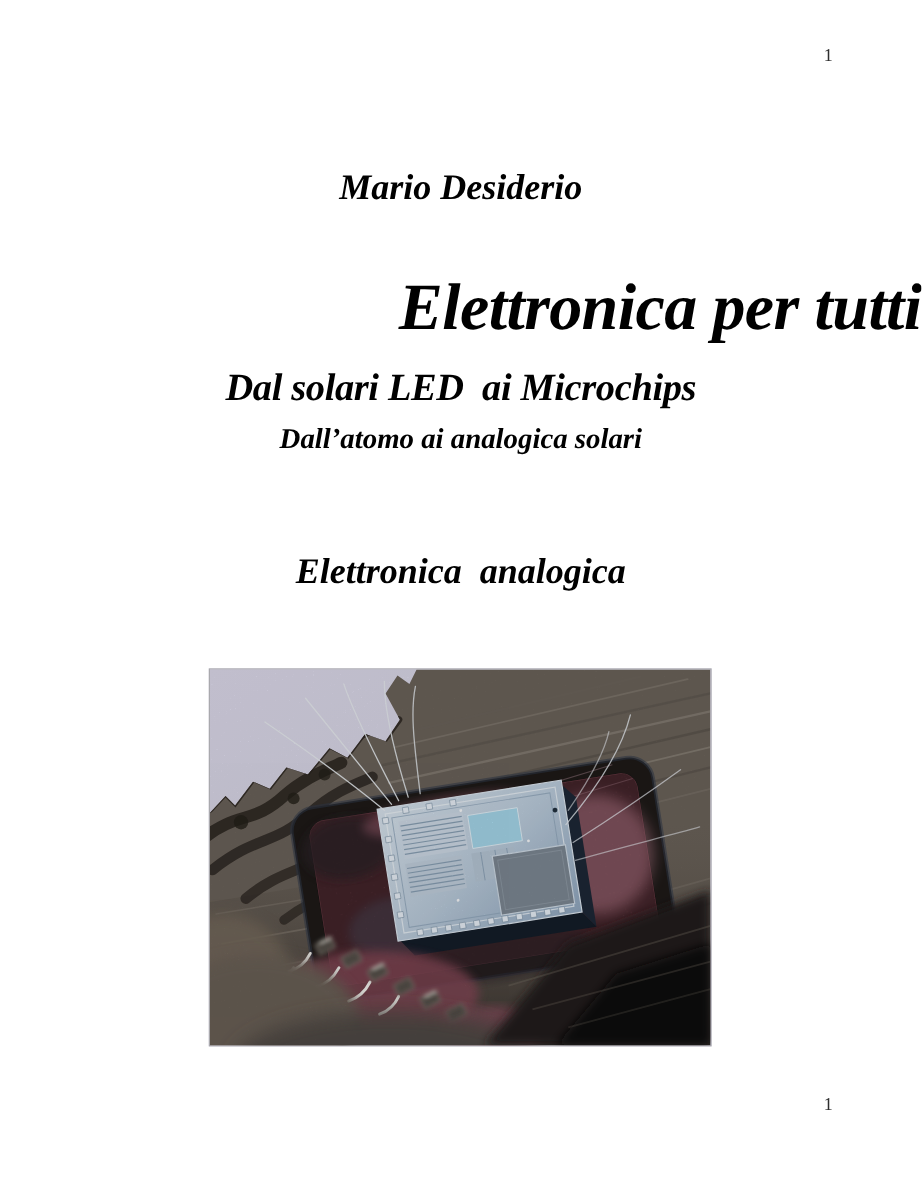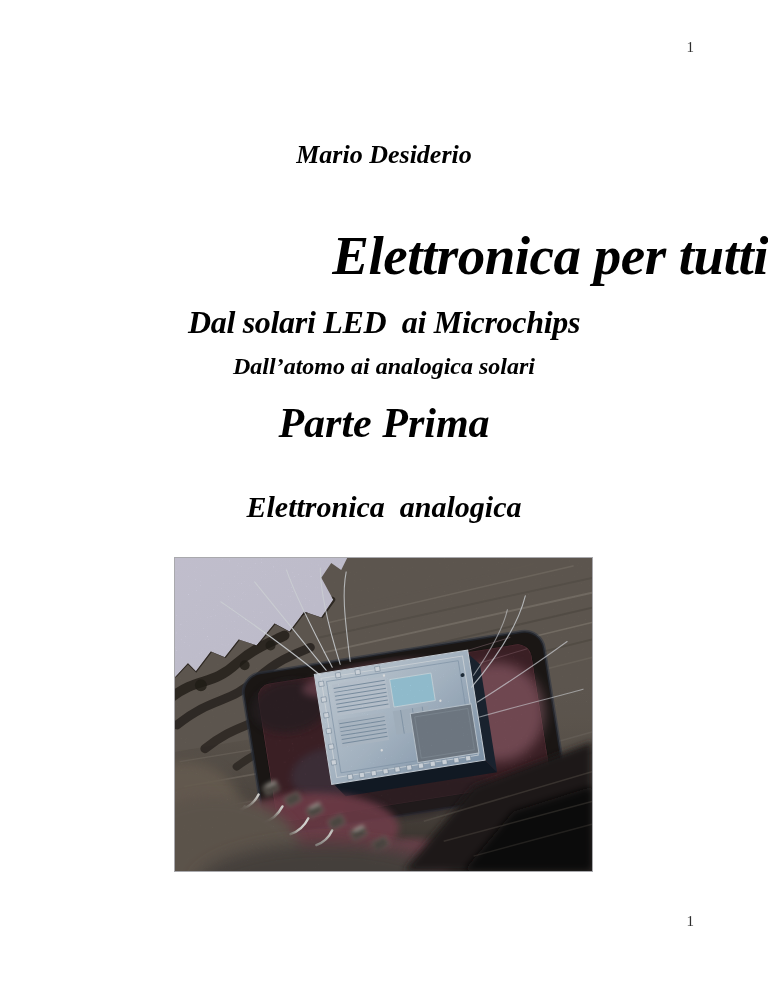--- a/index.html
+++ b/index.html
@@ -16,44 +16,43 @@
     font-size:15px;line-height:1;color:#2e2e2e;
     font-family:"Liberation Serif","DejaVu Serif",serif;
   }
   .pagenum.top{top:40px;}
   .pagenum.bottom{top:914px;}
   .line{
     position:absolute;left:0;right:0;text-align:center;
     font-weight:bold;font-style:italic;line-height:1;
     white-space:pre;
   }
-  .author{top:142px;font-size:26px;}
+  .author{top:142px;font-size:30px;}
   .booktitle{top:228px;font-size:55px;letter-spacing:-0.5px;text-align:right;}
   .sub1{top:306px;font-size:32px;letter-spacing:-0.3px;}
   .sub2{top:354px;font-size:24px;}
   .part{top:402px;font-size:42px;}
-  .section{top:492px;font-size:30px;}
+  .section{top:462px;font-size:30px;}
   .figure{
     position:absolute;left:174px;top:557px;width:419px;height:315px;
     border:1px solid #a9a9ad;box-sizing:border-box;background:#d9d6e7;
   }
   .figure svg{display:block;width:100%;height:100%;}
 </style>
 </head>
 <body>
 
 <div class="page">
 
   <div class="pagenum top">1</div>
 
   <div class="line author">Mario Desiderio</div>
   <div class="line booktitle">Elettronica per tutti</div>
   <div class="line sub1">Dal solari LED  ai Microchips</div>
   <div class="line sub2">Dall’atomo ai analogica solari</div>
-  <div class="line part">Parte Prima</div>
   <div class="line section">Elettronica  analogica</div>
 
   <div class="figure">
     <svg viewBox="0 0 419 315" preserveAspectRatio="none" role="img">
       <defs>
         <linearGradient id="lav" x1="0" y1="0" x2="1" y2="1">
           <stop offset="0" stop-color="#dedbec"></stop>
             <stop offset="1" stop-color="#d2cfe2"></stop>
         </linearGradient>
         <linearGradient id="dieFace" x1="0" y1="0" x2="1" y2="1">

